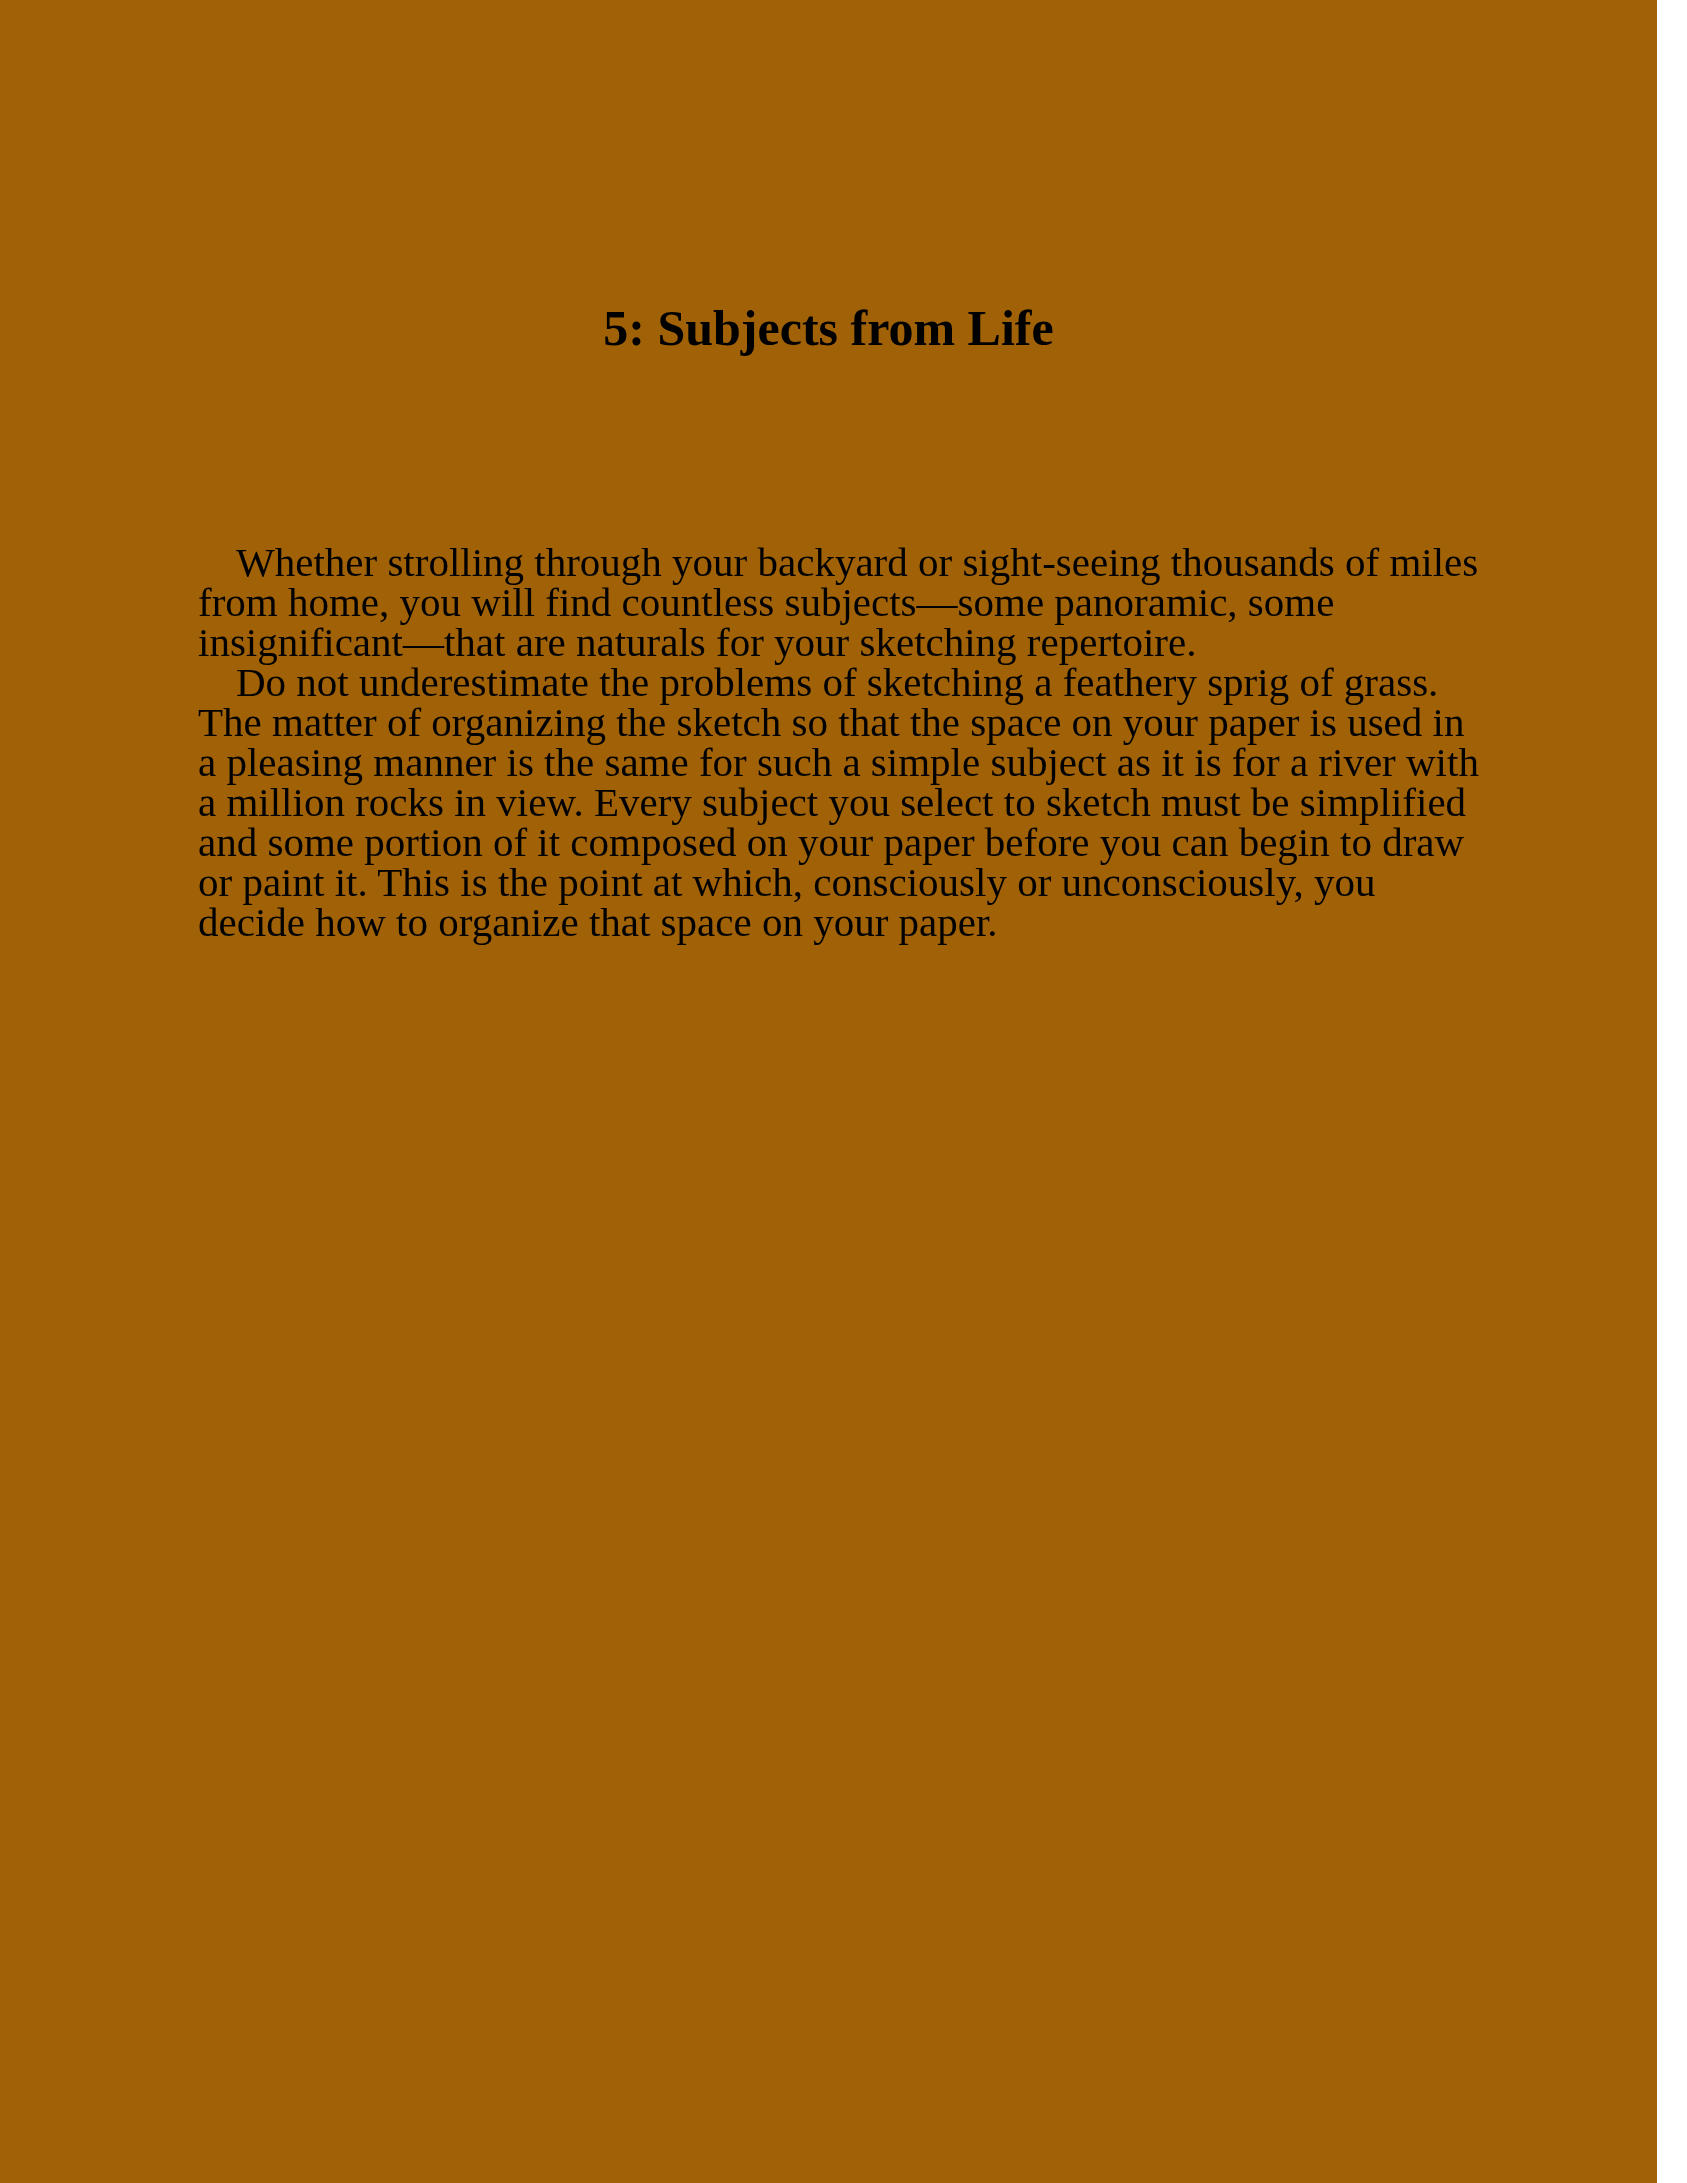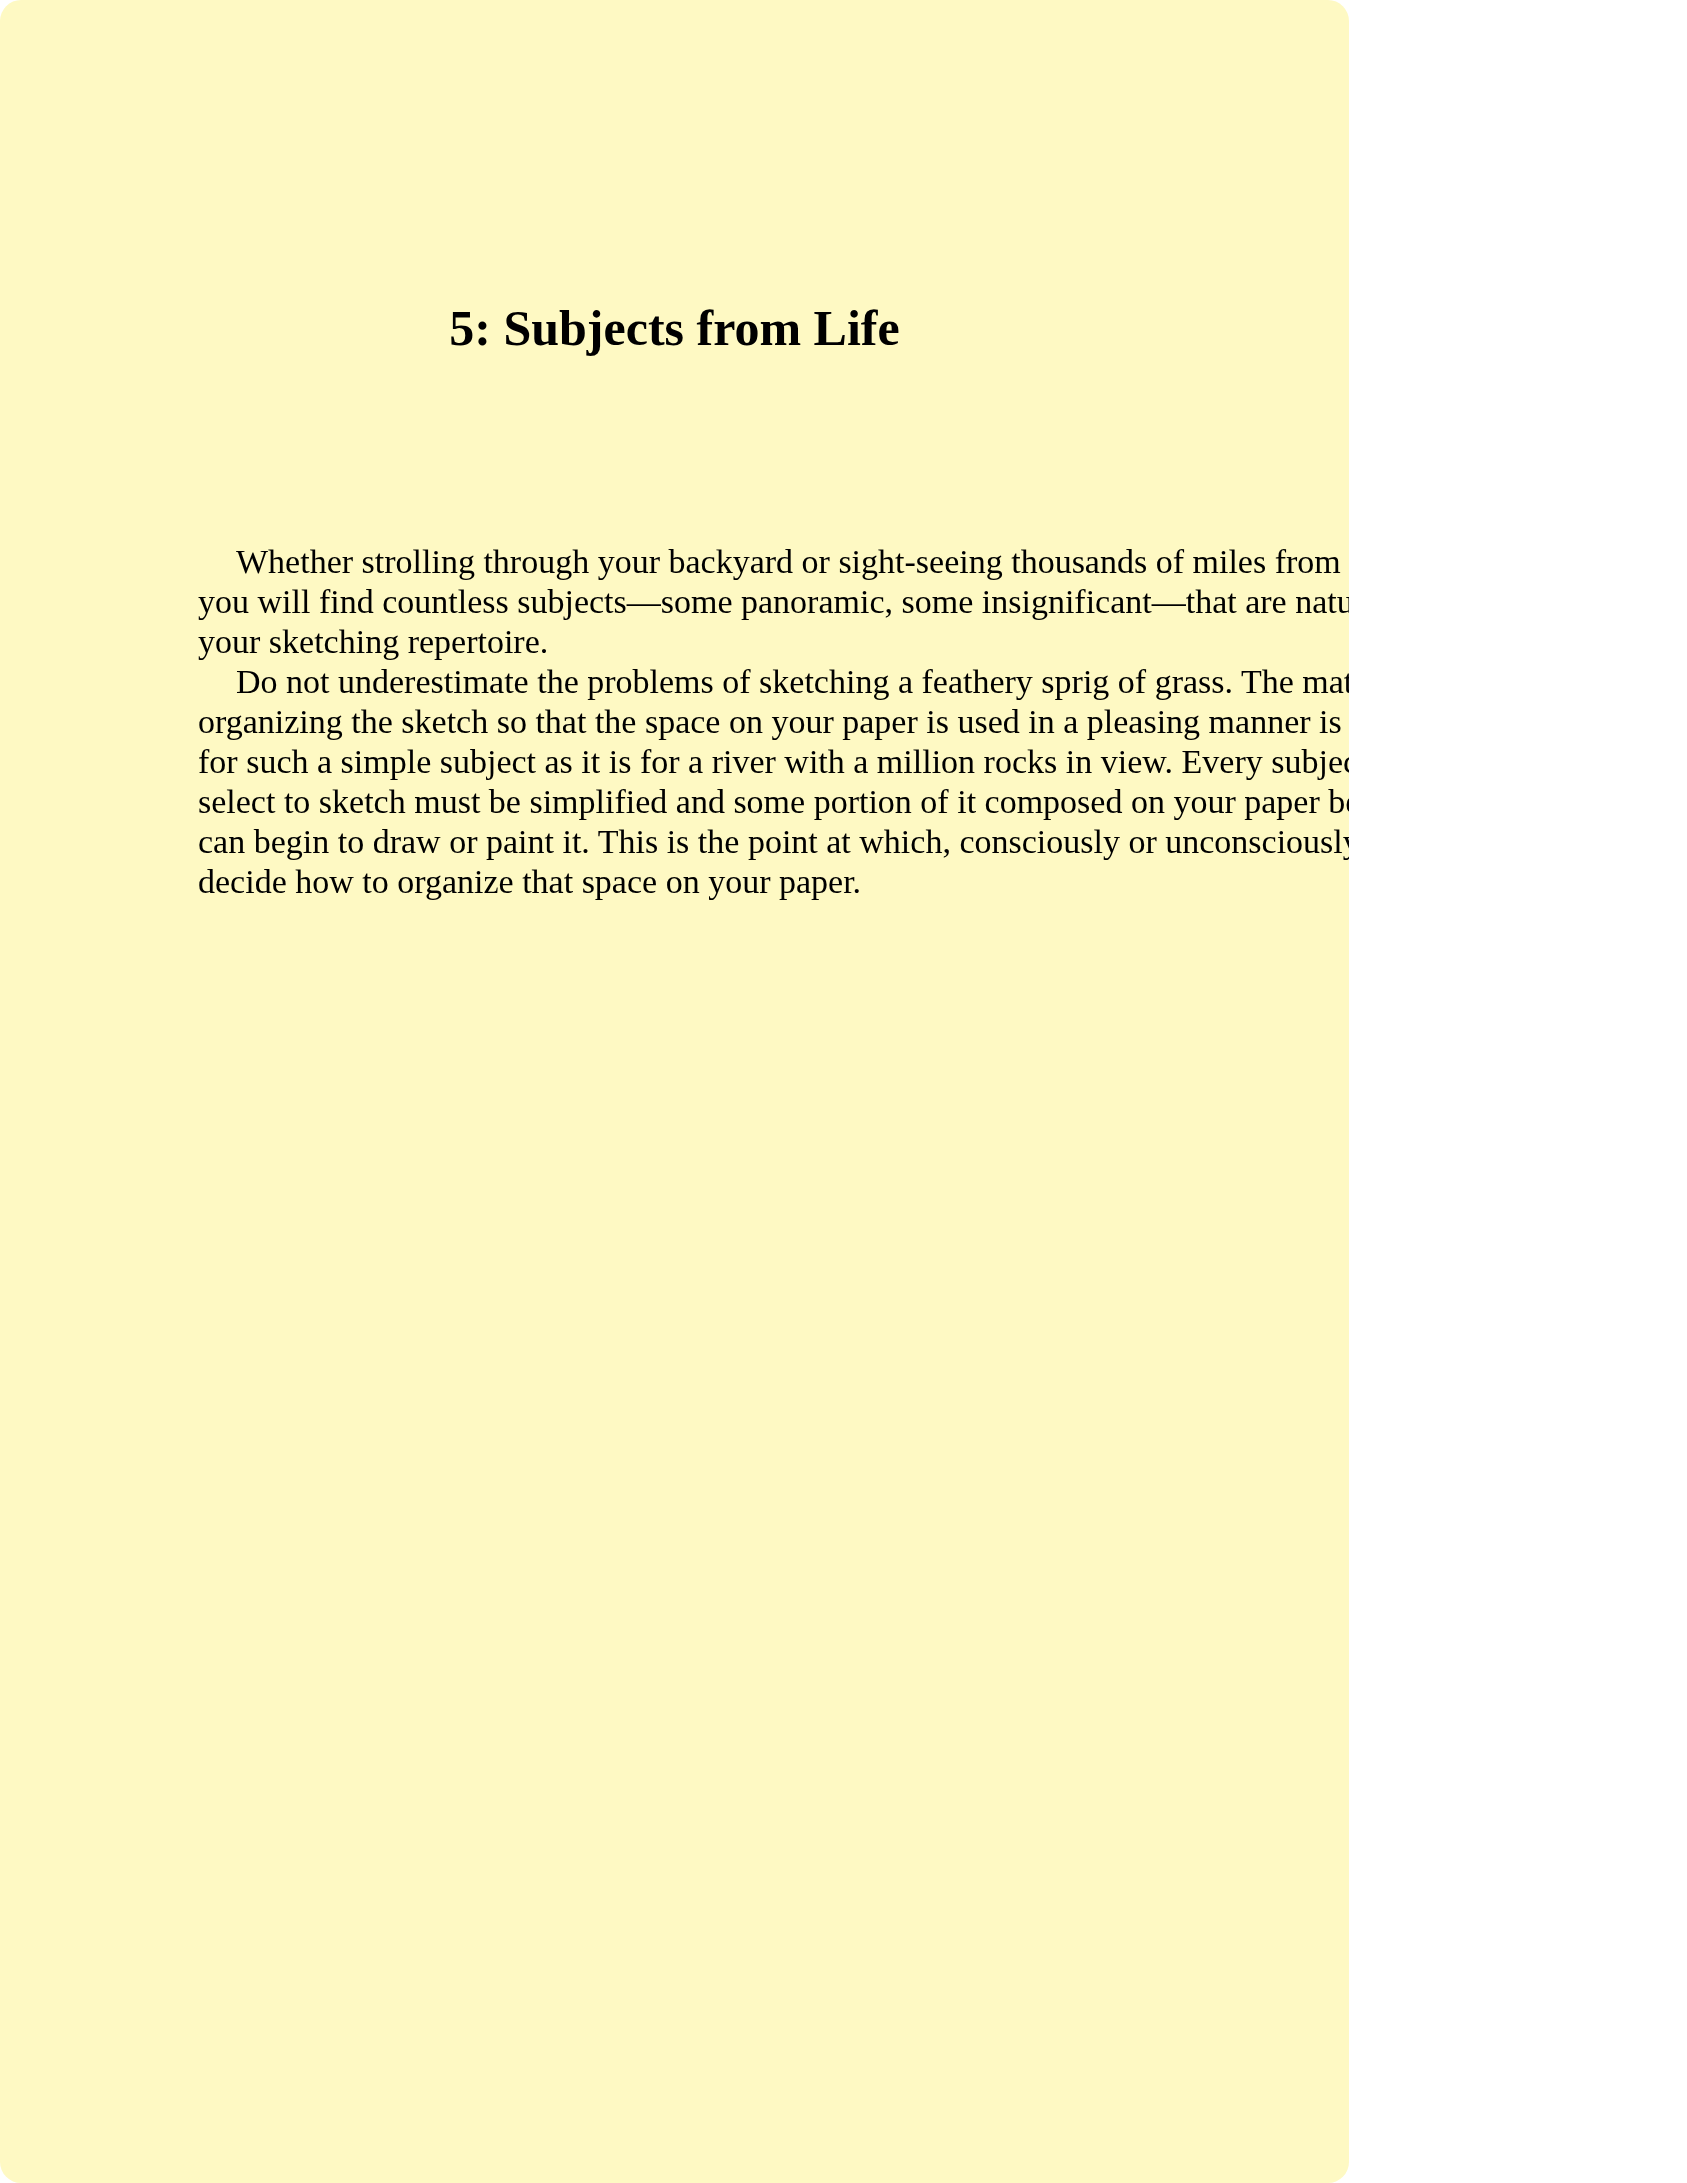--- a/index.html
+++ b/index.html
@@ -3,39 +3,38 @@
 <meta charset="utf-8">
 <style>
   
   html, body {
     margin: 0;
     padding: 0;
     background: #ffffff;
   }
   .page {
     position: relative;
-    width: 1349px;
+    width: 1657px;
     height: 2183px;
-    background: #fef9c3;
+    background: #a16207;
     color: #000000;
     font-family: "Liberation Serif", serif;
     overflow: hidden;
-    border-radius: 21px;
   }
   .chapter-title {
     margin: 298px 0 0 0;
     text-align: center;
     font-size: 50px;
     font-weight: bold;
     line-height: 1.2;
   }
   .body-text {
     margin: 184px 198px 0 198px;
     width: 1290px;
-    font-size: 34px;
+    font-size: 41px;
     line-height: 40px;
     text-align: left;
   }
   .body-text p {
     margin: 0;
     text-indent: 38px;
   }
 </style>
 </head>
 <body>

